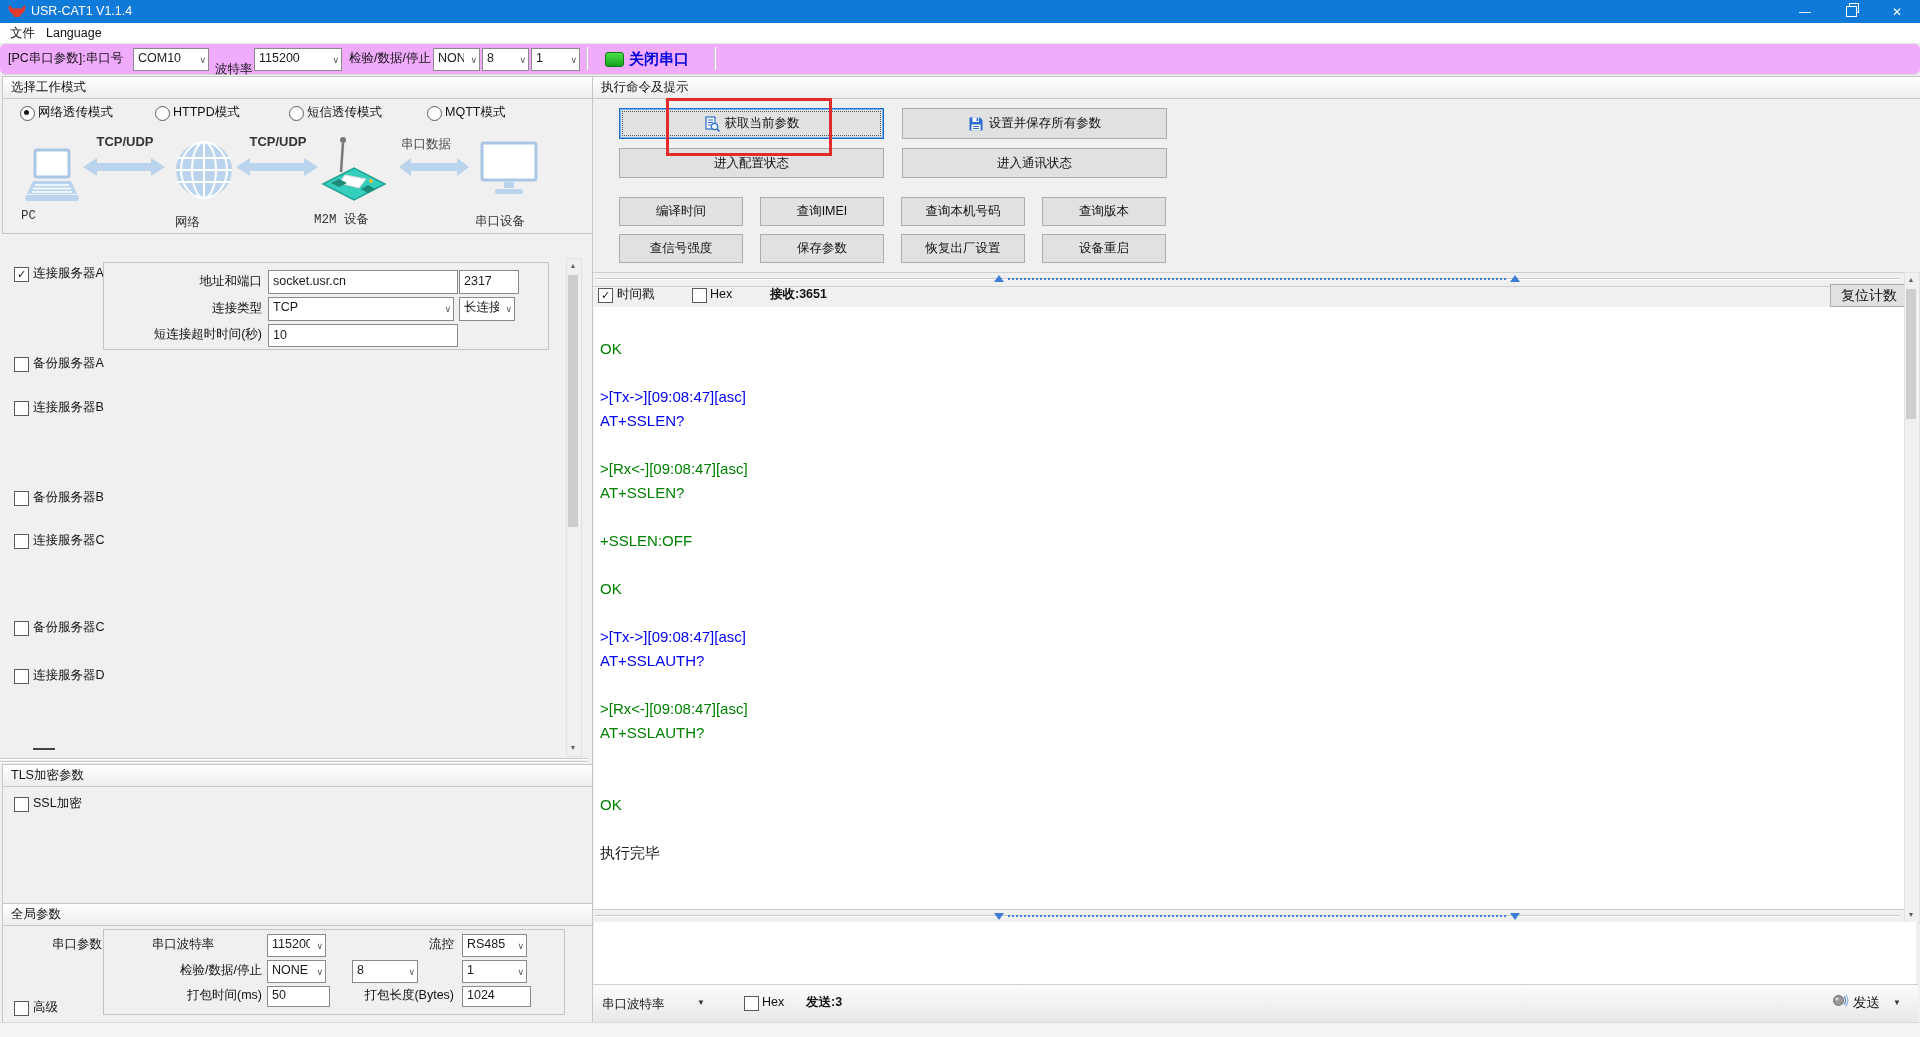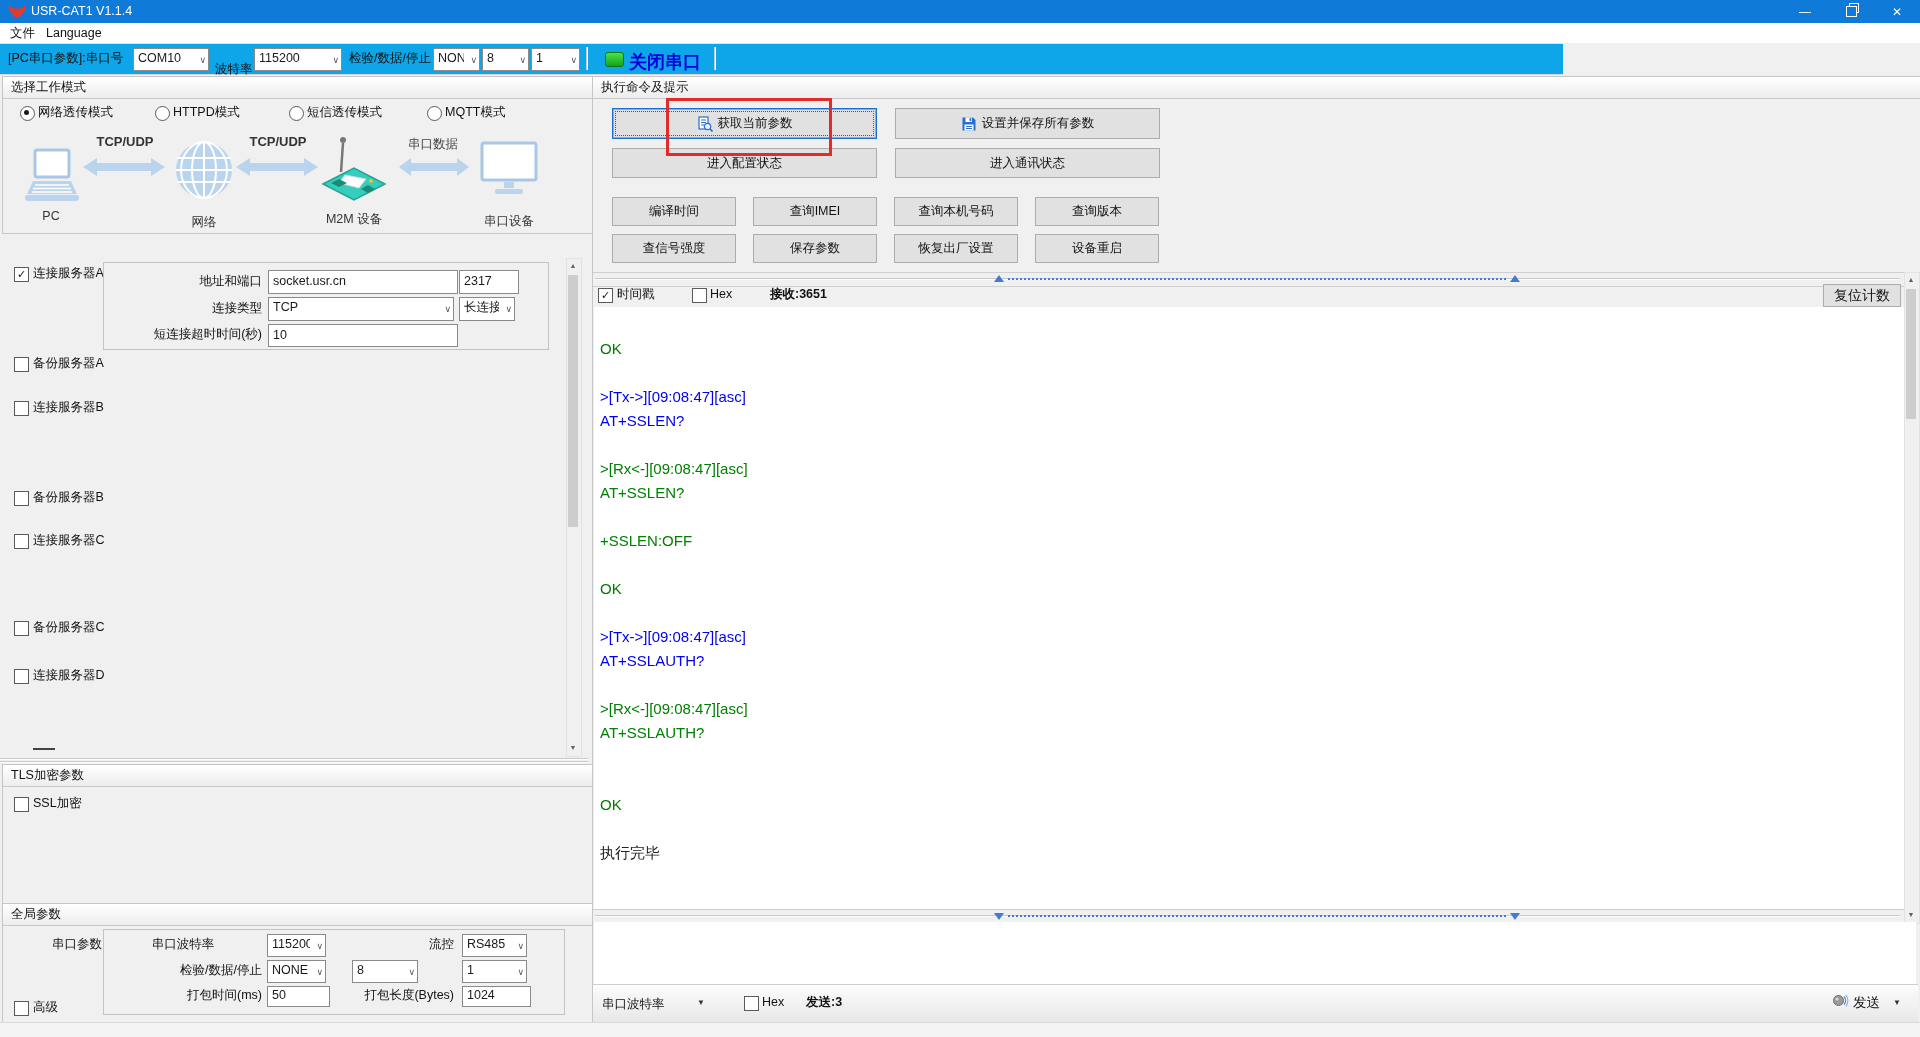--- a/index.html
+++ b/index.html
@@ -9,41 +9,41 @@
   
   .titlebar{position:absolute;left:0;top:0;width:1920px;height:23px;background:#0f7ad8;}
   .titletext{position:absolute;left:31px;top:0;line-height:23px;color:#fff;font-size:12.5px;}
   .winbtn{position:absolute;top:0;width:46px;height:23px;display:flex;align-items:center;justify-content:center;color:#fff;font-size:12px;}
   .restore-glyph{width:9px;height:9px;border:1px solid #fff;position:relative;background:#0f7ad8;}
   .restore-glyph::before{content:"";position:absolute;left:2px;top:-4px;width:8px;height:8px;border:1px solid #fff;}
   .restore-glyph::after{content:"";position:absolute;left:-1px;top:-1px;width:9px;height:9px;background:#0f7ad8;border:1px solid #fff;}
   
   .menubar{position:absolute;left:0;top:23px;width:1920px;height:20px;background:#fff;}
   .menuitem{position:absolute;top:0;line-height:20px;padding:0 6px;color:#111;}
-  .toolbar{position:absolute;left:0;top:43px;width:1563px;height:30px;background:#0ea5e9;border-top:1px solid #e3e3e3;border-bottom:1px solid #d8d8d8;}
+  .toolbar{position:absolute;left:0;top:43px;width:1920px;height:30px;background:#f0abfc;border-top:1px solid #e3e3e3;border-bottom:1px solid #d8d8d8;border-radius:6px;}
   .lbl{position:absolute;white-space:nowrap;color:#111;}
   .combo{position:absolute;background:#fff;border:1px solid #8a8a8a;overflow:hidden;}
   .combo .val{display:block;margin:0 15px 0 4px;overflow:hidden;white-space:nowrap;line-height:19px;}
   .combo .chev{position:absolute;right:2px;top:50%;transform:translateY(-52%);font-size:9px;color:#555;}
   .field{position:absolute;background:#fff;border:1px solid #8a8a8a;padding-left:4px;overflow:hidden;white-space:nowrap;line-height:20px;}
   .tsep{position:absolute;width:1px;background:#c9c9c9;border-right:1px solid #fff;}
   .portdot{position:absolute;width:17px;height:13px;border-radius:3px;background:linear-gradient(#49e14b,#17a21d);border:1px solid #0b7a12;}
-  .closeport{position:absolute;color:#0000dd;font-weight:bold;font-size:18px;white-space:nowrap;}
+  .closeport{position:absolute;color:#0000dd;font-weight:bold;font-size:15px;white-space:nowrap;}
   
   .gbox{position:absolute;border:1px solid #c6c6c6;background:#f0f0f0;padding-left:16px;}
   .ghead{position:absolute;left:0;top:0;right:0;height:21px;background:linear-gradient(#ffffff,#ededed);
          border-bottom:1px solid #c9c9c9;line-height:21px;padding-left:8px;color:#111;}
   .subpanel{position:absolute;border:1px solid #c3c3c3;}
   
   .cbx{position:absolute;width:13px;height:13px;background:#fff;border:1px solid #5a5a5a;text-align:center;}
   .cbx .chk{display:block;font-size:11px;line-height:12px;font-weight:bold;color:#111;}
   .radio{position:absolute;width:13px;height:13px;border:1px solid #5a5a5a;border-radius:50%;background:#fff;}
   .radio.sel::after{content:"";position:absolute;left:3px;top:3px;width:5px;height:5px;border-radius:50%;background:#1a1a1a;}
   .btn{position:absolute;background:#e1e1e1;border:1px solid #adadad;display:flex;align-items:center;justify-content:center;
-       color:#111;white-space:nowrap;}
+       color:#111;white-space:nowrap;margin-left:7px;}
   .btn.focus{border:1px solid #1c6fd0;box-shadow:inset 0 0 0 1px #7ab2e8;outline:1px dotted #555;outline-offset:-4px;}
   .btn .bicon{margin-right:5px;display:inline-flex;}
   .redbox{position:absolute;border:3px solid #e42b2b;z-index:9;}
   
   .sbtrack{position:absolute;background:#f0f0f0;border:1px solid #e2e2e2;}
   .sbbtn{position:absolute;left:0;width:12px;height:13px;display:flex;align-items:center;justify-content:center;
          font-size:7px;color:#606060;background:#f0f0f0;}
   .sbthumb{position:absolute;left:1px;width:10px;background:#cdcdcd;border-radius:1px;}
   .strip{position:absolute;background:#f0f0f0;border-top:1px solid #cfcfcf;border-bottom:1px solid #cfcfcf;}
   .groove{position:absolute;height:1px;background:#c9c9c9;border-bottom:1px solid #fdfdfd;}
@@ -51,21 +51,21 @@
   .tri-up{position:absolute;width:0;height:0;border-left:5px solid transparent;border-right:5px solid transparent;border-bottom:7px solid #3f7cd6;}
   .tri-down{position:absolute;width:0;height:0;border-left:5px solid transparent;border-right:5px solid transparent;border-top:7px solid #3f7cd6;}
   
   .console{position:absolute;background:#fff;}
   .logwrap{position:absolute;left:6px;top:30px;right:4px;}
   .logline{height:24px;line-height:24px;font-size:15px;white-space:pre;}
   .c-green{color:#008000;}
   .c-blue{color:#0000f0;}
   .c-black{color:#222;}
   
-  .dlabel{position:absolute;text-align:center;color:#333;}
+  .dlabel{position:absolute;color:#333;font-family:Liberation Mono, monospace;}
   .linklabel{position:absolute;text-align:center;font-weight:bold;color:#333;font-size:13px;}
   
   .sendbar{position:absolute;background:linear-gradient(#fcfcfc,#e7e7e7);border-top:1px solid #cfcfcf;}
   .smalltri{font-size:8px;color:#333;}
   .statusstrip{position:absolute;background:#f4f4f4;border-top:1px solid #dadada;}
   .dash{position:absolute;height:2px;background:#444;}
 </style>
 </head>
 <body>
 

